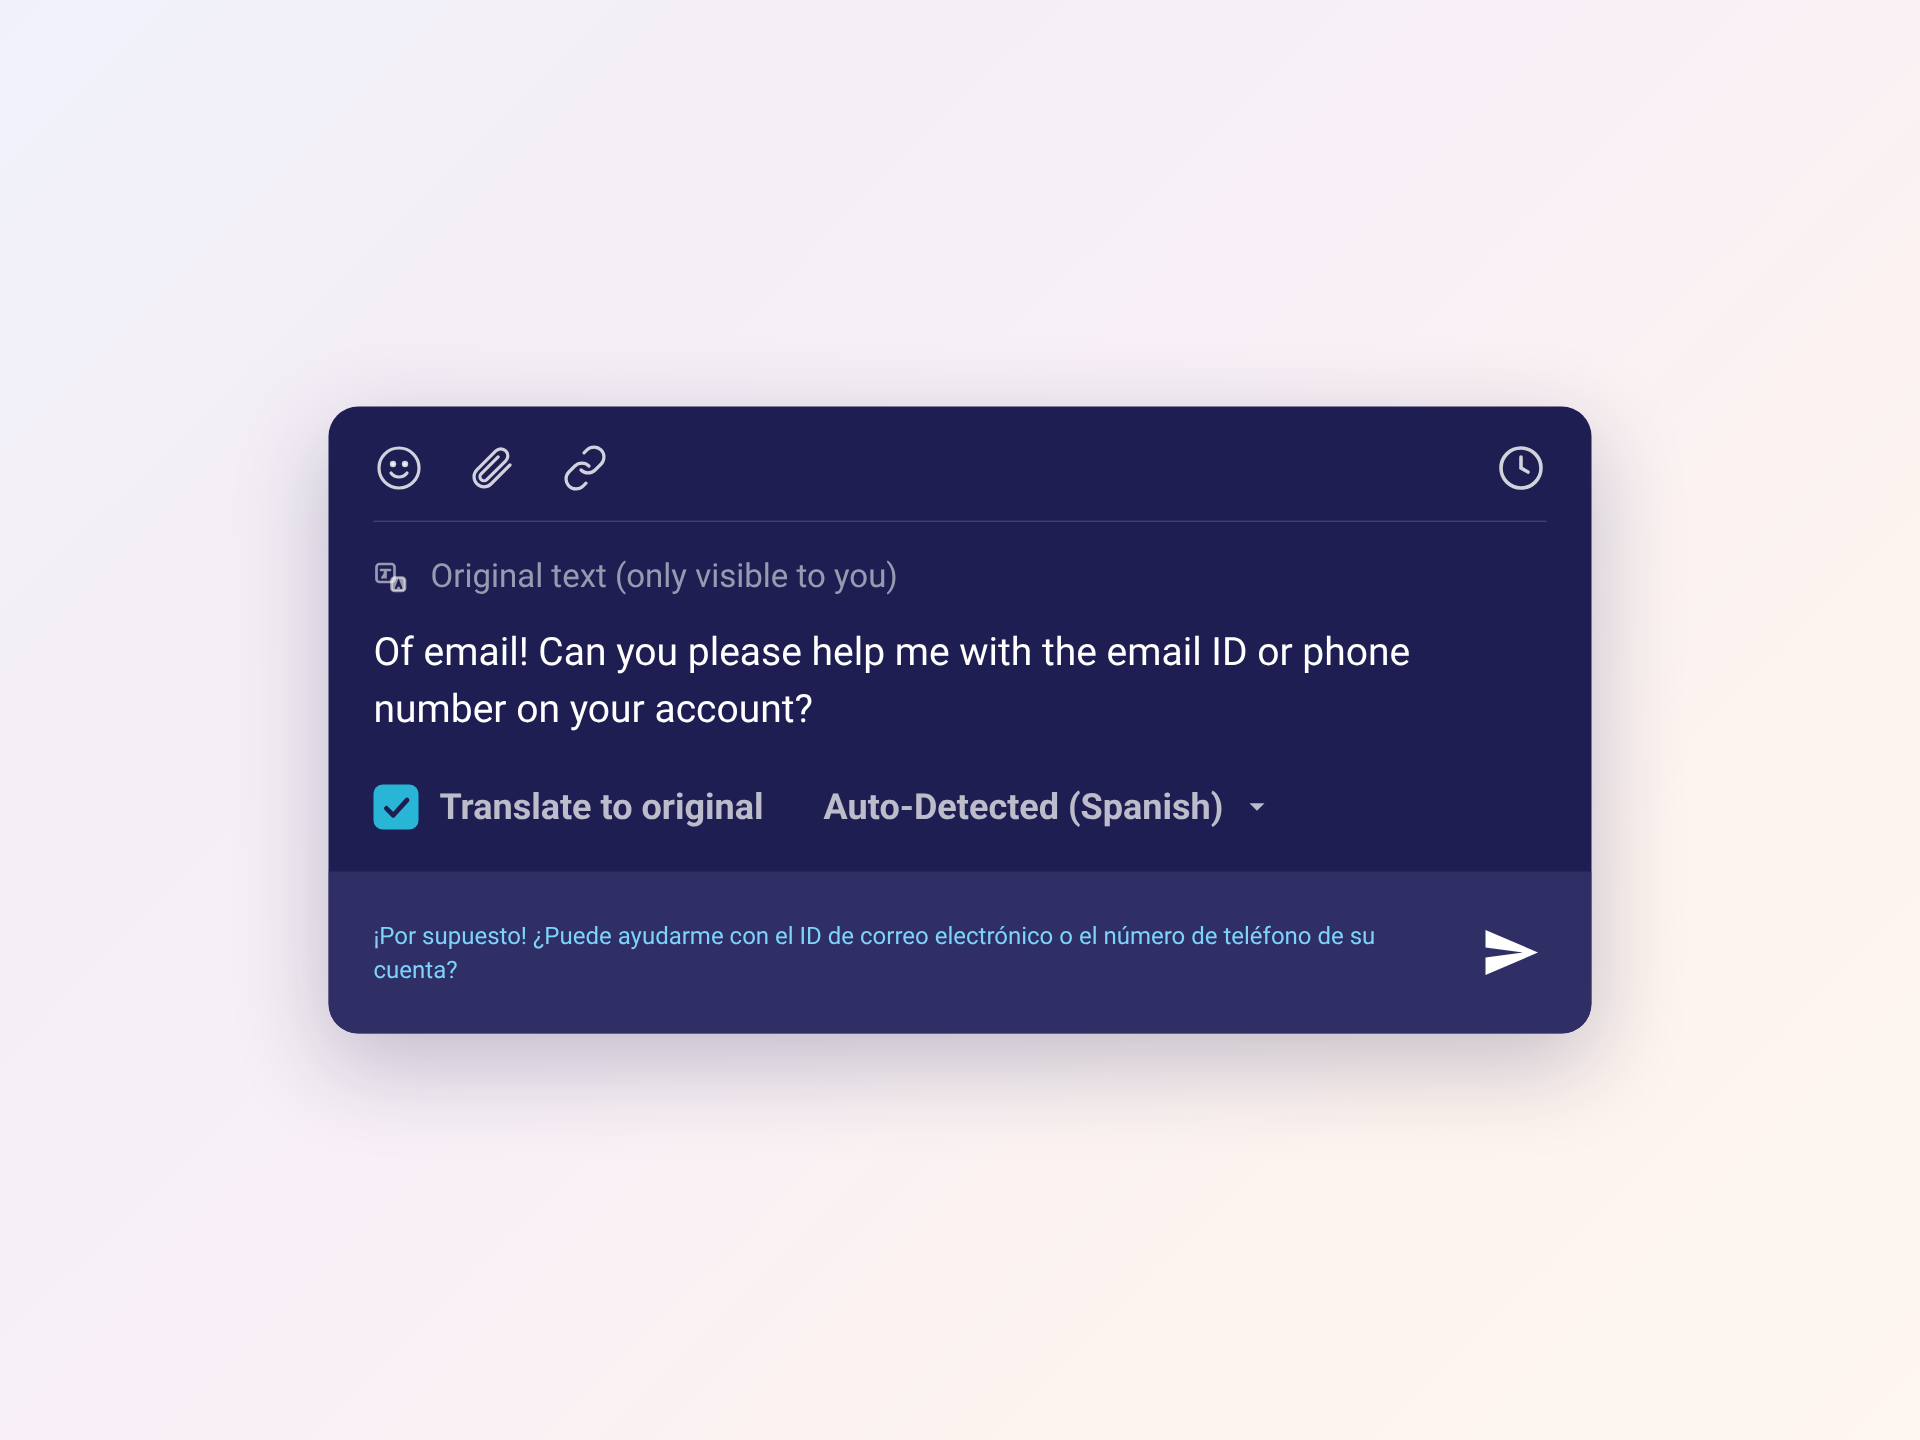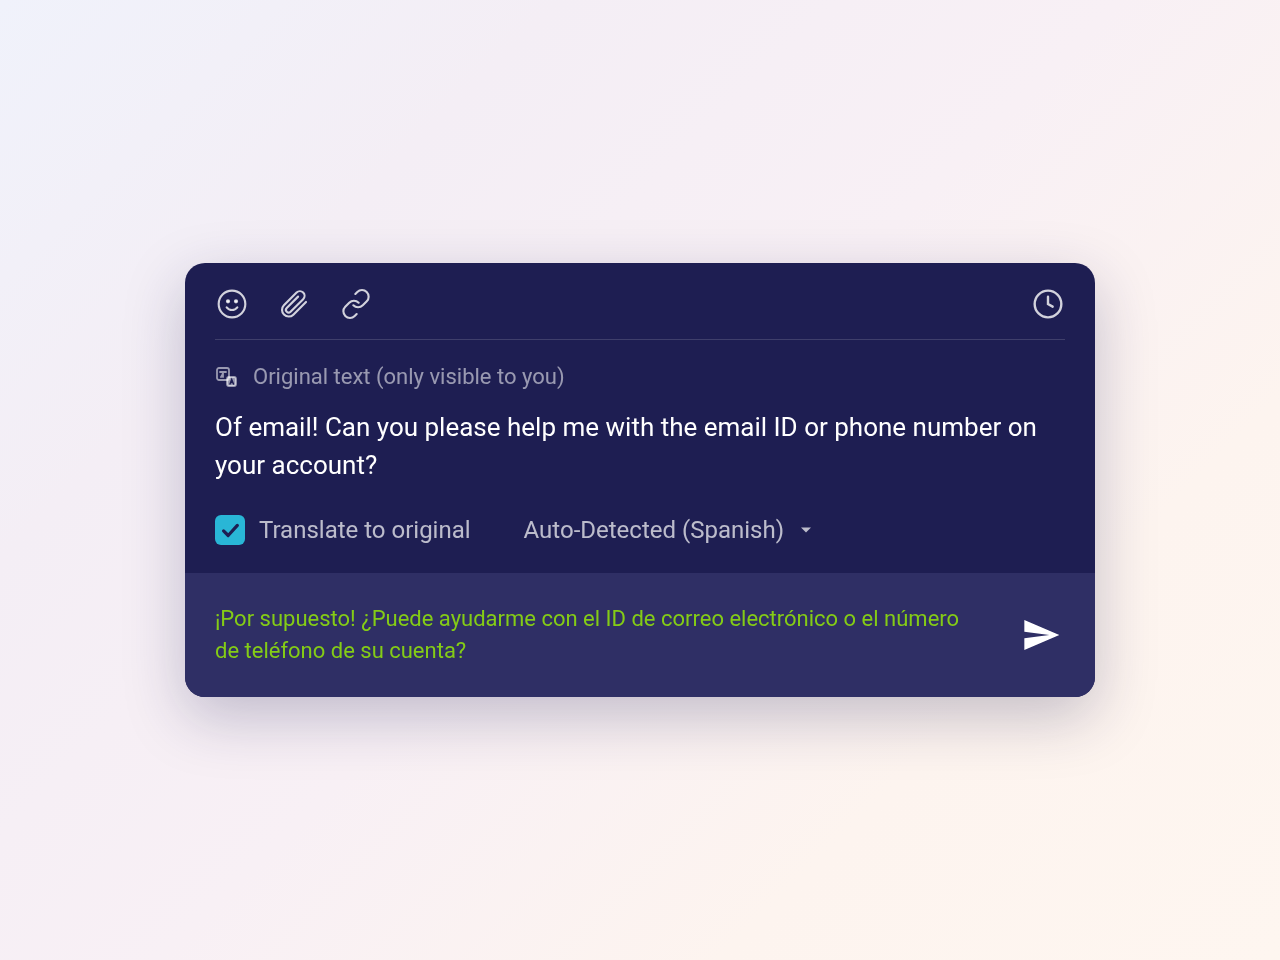--- a/index.html
+++ b/index.html
@@ -12,21 +12,21 @@
       width: 1280px;
       height: 960px;
       background: linear-gradient(135deg, #f0f2fb 0%, #f4eef5 25%, #f8f0f5 50%, #fdf4ef 75%, #fef6f0 100%);
       display: flex;
       align-items: center;
       justify-content: center;
       font-family: -apple-system, BlinkMacSystemFont, 'Segoe UI', Roboto, sans-serif;
     }
 
     .card {
-      width: 910px;
+      width: 842px;
       background: #1e1e52;
       border-radius: 20px;
       box-shadow: 0 20px 60px rgba(30, 30, 82, 0.25);
       overflow: hidden;
     }
 
     .toolbar {
       display: flex;
       align-items: center;
       justify-content: space-between;
@@ -86,20 +86,21 @@
       font-size: 26px;
       line-height: 1.45;
       color: #ffffff;
       margin-bottom: 30px;
     }
 
     .controls-row {
       display: flex;
       align-items: center;
       gap: 40px;
+      font-weight: bold;
     }
 
     .checkbox-group {
       display: flex;
       align-items: center;
       gap: 14px;
     }
 
     .checkbox {
       width: 30px;
@@ -127,42 +128,41 @@
     .dropdown {
       display: flex;
       align-items: center;
       gap: 12px;
       cursor: pointer;
     }
 
     .dropdown-text {
       font-size: 24px;
       color: rgba(255, 255, 255, 0.7);
-      margin-left: 13px;
     }
 
     .dropdown svg {
       width: 20px;
       height: 20px;
       color: rgba(255, 255, 255, 0.7);
     }
 
     .footer {
       background: #2f2f65;
       padding: 30px 30px;
       display: flex;
       align-items: center;
       gap: 30px;
     }
 
     .translated-text {
       flex: 1;
-      font-size: 22px;
+      font-size: 16px;
       line-height: 1.45;
-      color: #84cc16;
+      color: #7dd3fc;
     }
 
     .send-btn {
       width: 48px;
       height: 48px;
       display: flex;
       align-items: center;
       justify-content: center;
       cursor: pointer;
       color: #ffffff;

